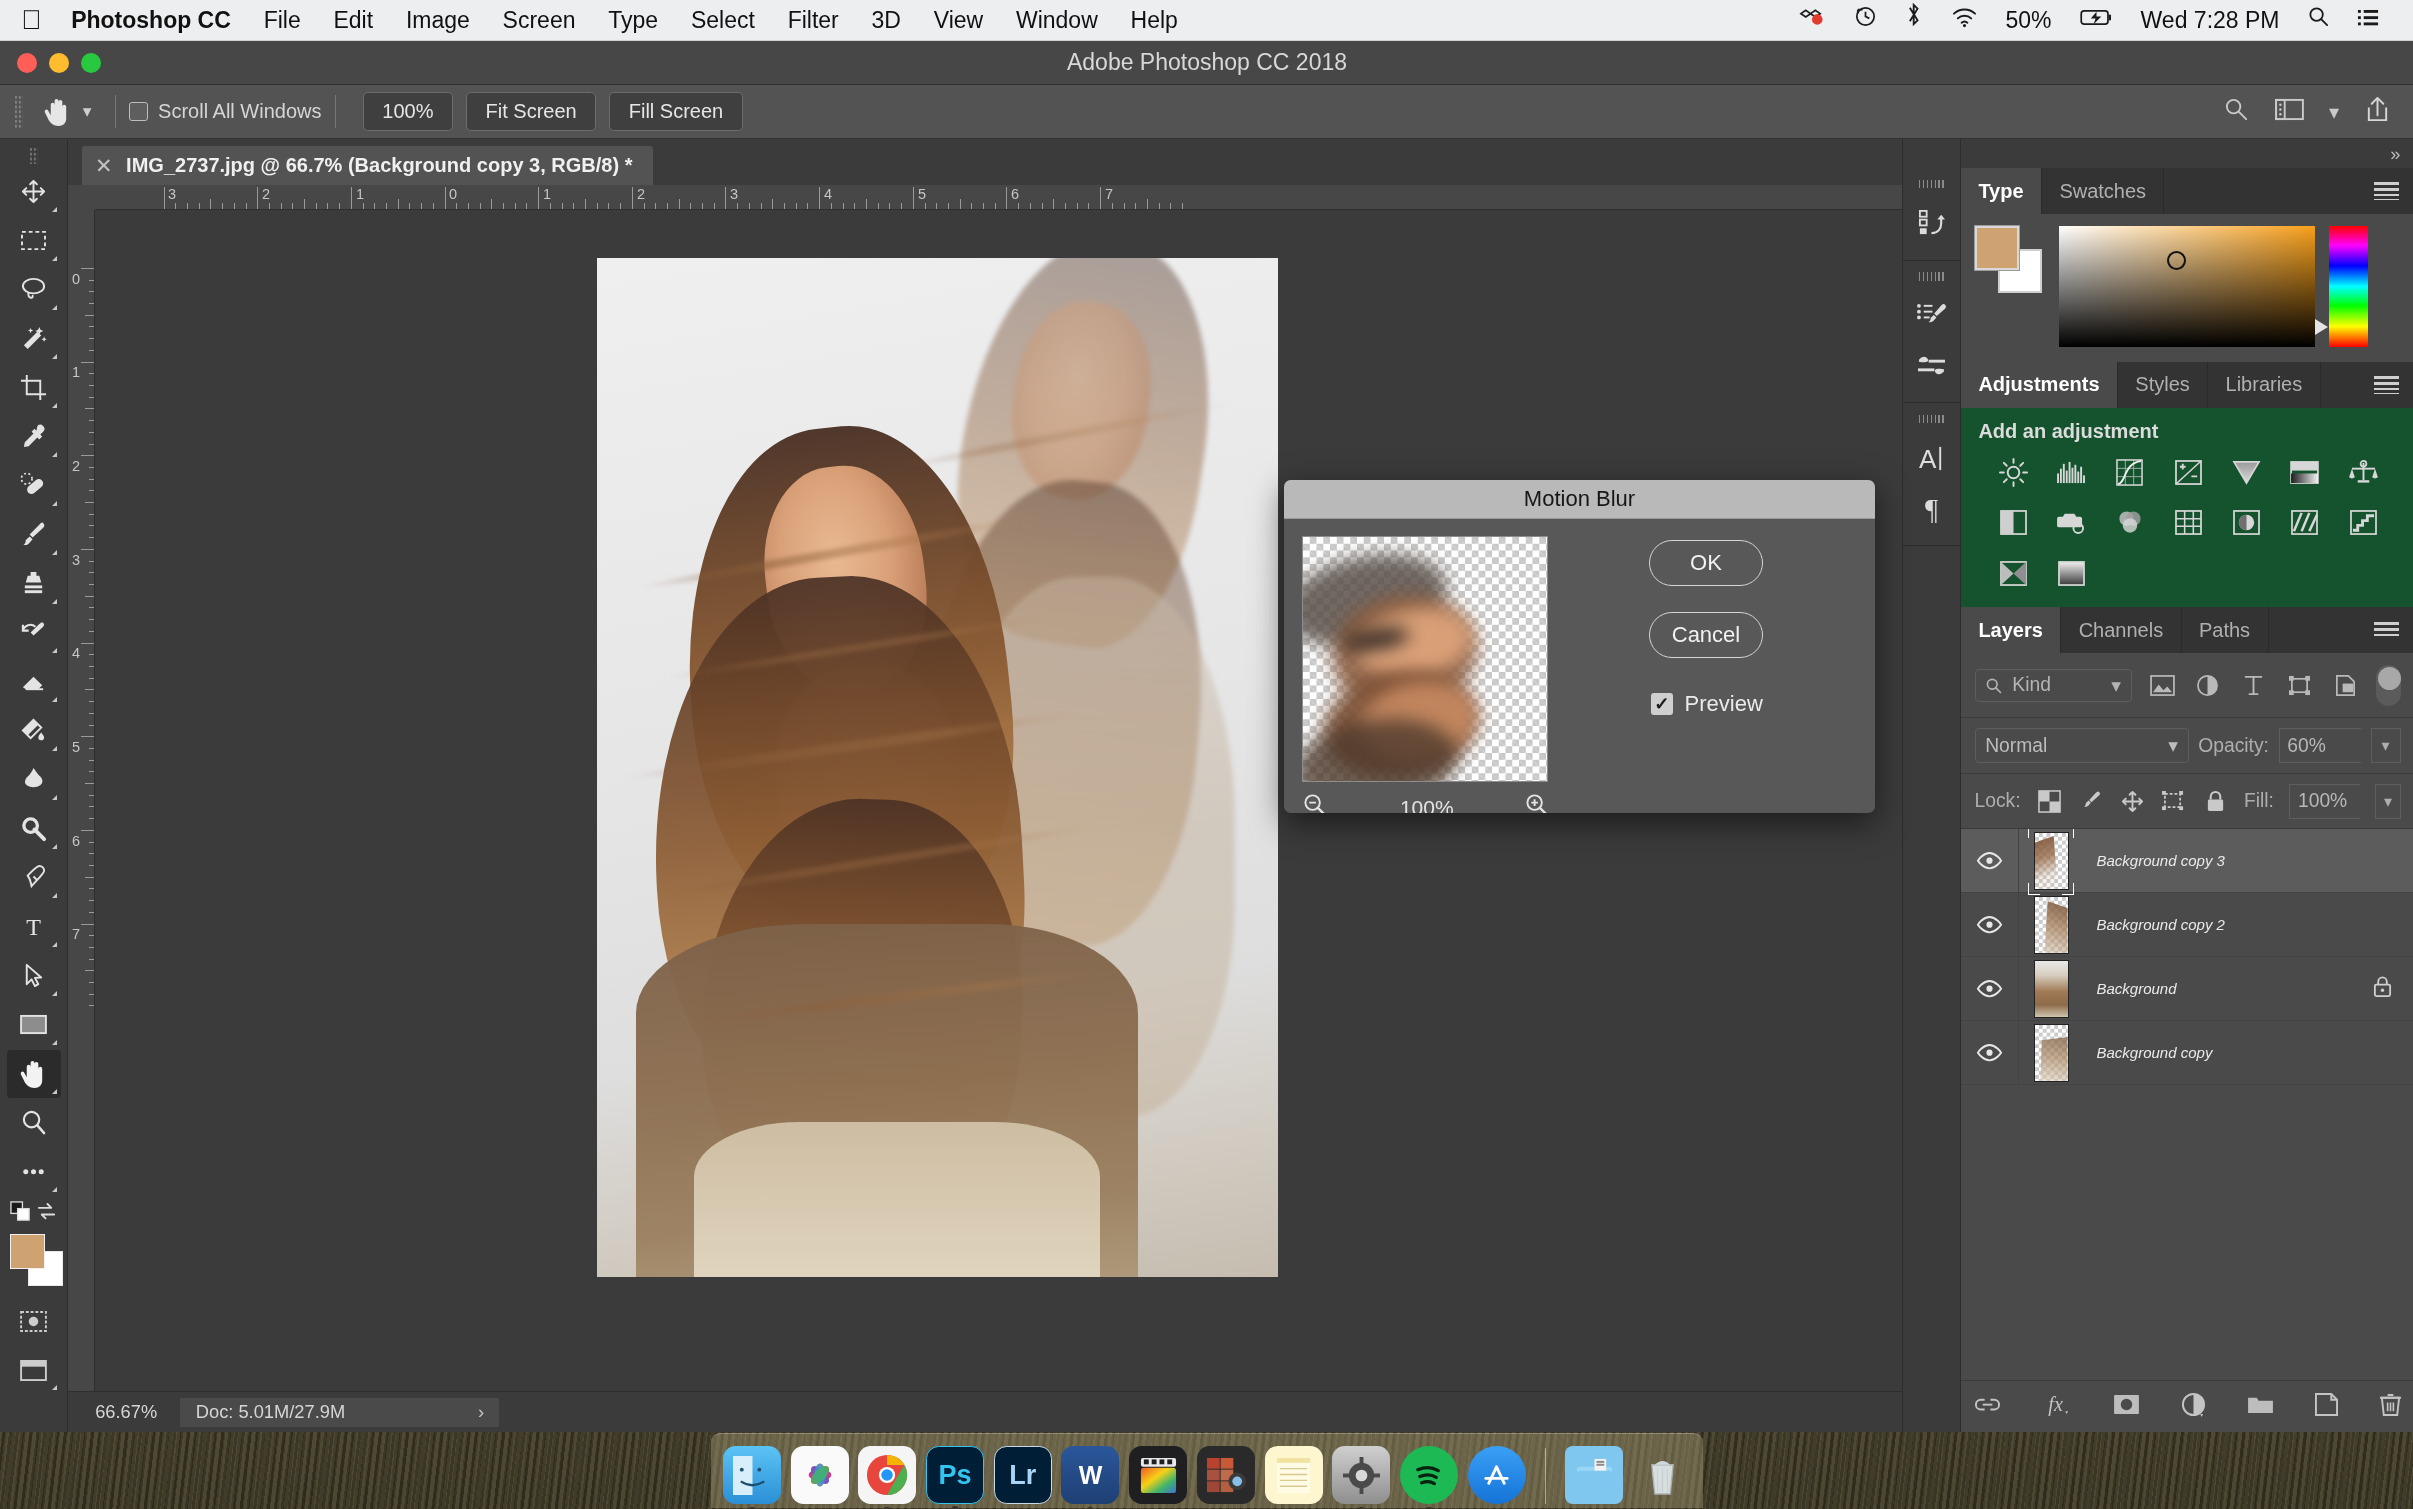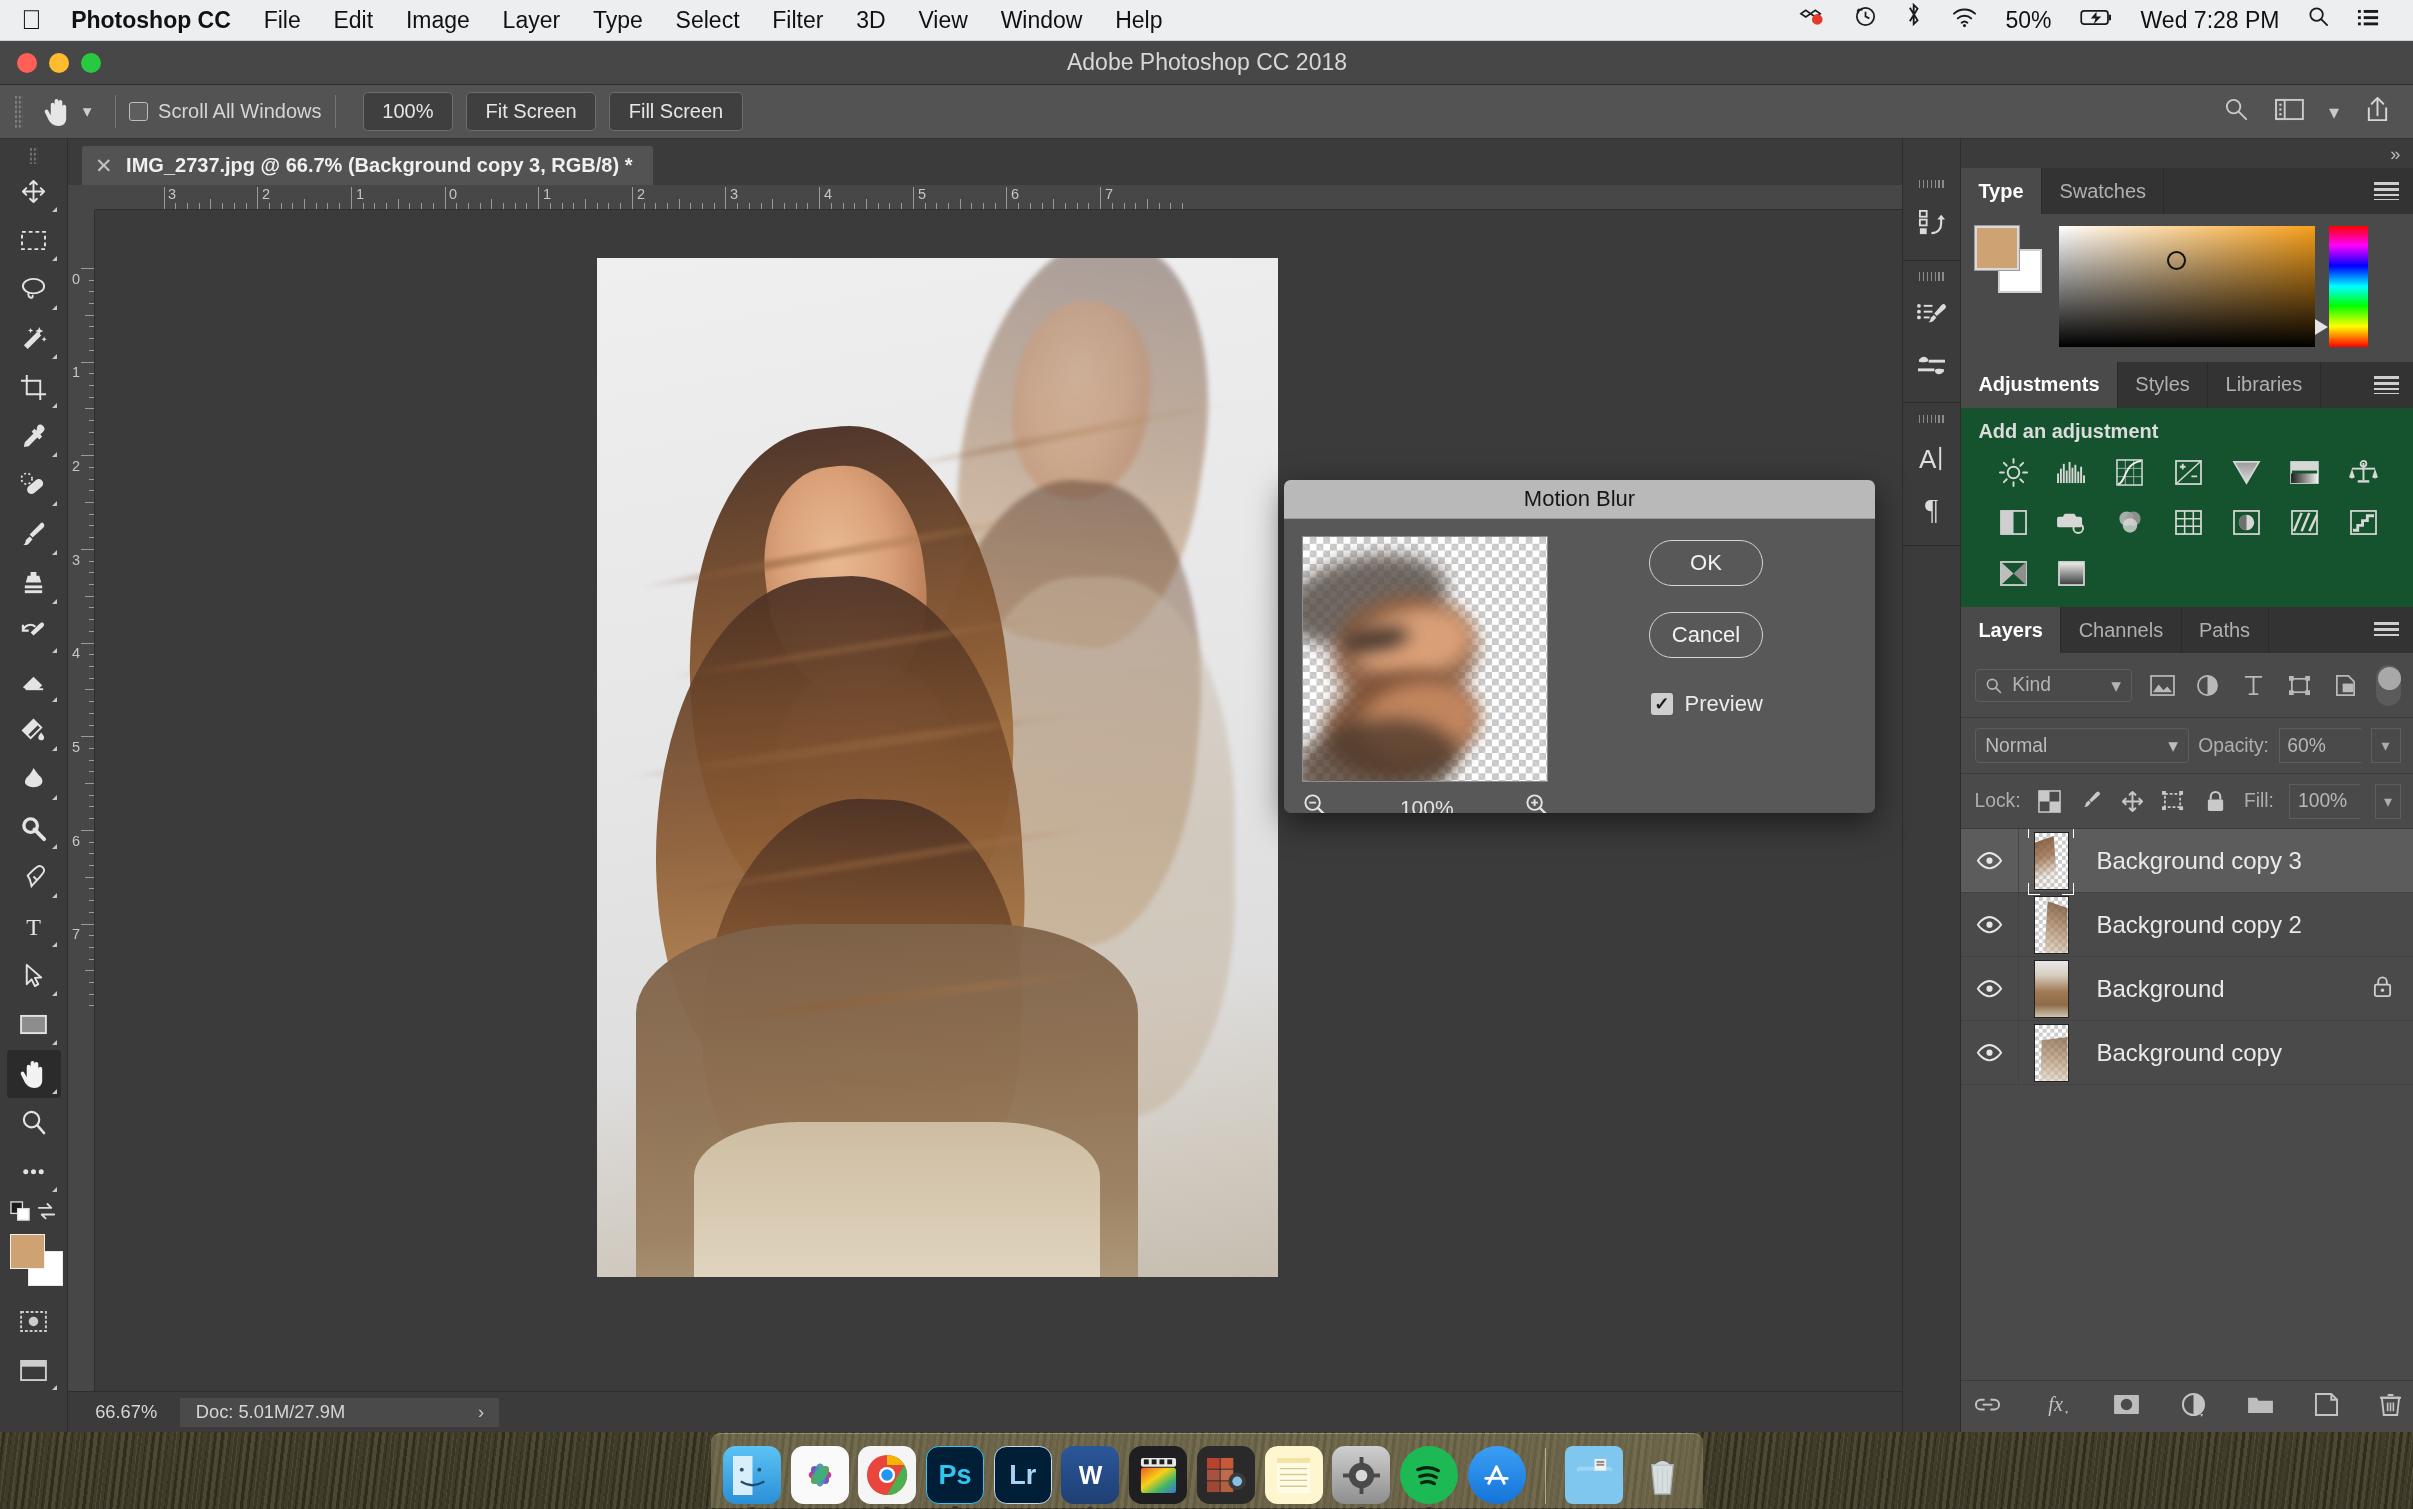--- a/index.html
+++ b/index.html
@@ -257,21 +257,21 @@
       linear-gradient(45deg,#c8c8c8 25%,#fff 25%,#fff 75%,#c8c8c8 75%);
     background-size:7.7px 7.7px; background-position:0 0,3.9px 3.9px;
   }
   .thumb-frame { position:relative; width:46px; height:68px; display:flex; align-items:center; justify-content:center;}
   .corner-mark { position:absolute; width:11.6px; height:11.6px; border:1.9px solid #fff; }
   .cm-tl{left:0;top:0;border-right:none;border-bottom:none;}
   .cm-tr{right:0;top:0;border-left:none;border-bottom:none;}
   .cm-bl{left:0;bottom:0;border-right:none;border-top:none;}
   .cm-br{right:0;bottom:0;border-left:none;border-top:none;}
   .thumb-img { position:absolute; inset:0; }
-  .layer-name { color:#eaeaea; font-size:24px; padding-left:13.5px; }
+  .layer-name { color:#eaeaea; font-size:15px; padding-left:13.5px;font-style:italic; }
   .lock-ic { margin-left:auto; margin-right:21px; color:#cfcfcf; }
   .layers-footer { height:52px; display:flex; align-items:center; justify-content:center; gap:41px;
      border-top:1px solid #3b3b3b; color:#c4c4c4; }
 
   
   #dialog {
     position:absolute; left:1284px; top:439px; width:591px; height:333px;
     background:#585858; border-radius:6.8px; box-shadow:0 9.7px 33px rgba(0,0,0,.55);
     z-index:50; overflow:hidden;
   }
@@ -325,21 +325,21 @@
 
 <div id="desktop"></div>
 
 <div id="menubar">
   <div class="mb-left">
     <span class="apple-glyph"></span>
     <span class="mb-item mb-app">Photoshop CC</span>
     <span class="mb-item">File</span>
     <span class="mb-item">Edit</span>
     <span class="mb-item">Image</span>
-    <span class="mb-item">Layer</span>
+    <span class="mb-item">Screen</span>
     <span class="mb-item">Type</span>
     <span class="mb-item">Select</span>
     <span class="mb-item">Filter</span>
     <span class="mb-item">3D</span>
     <span class="mb-item">View</span>
     <span class="mb-item">Window</span>
     <span class="mb-item">Help</span>
   </div>
   <div class="mb-right">
     <span class="mb-item mb-icn">

